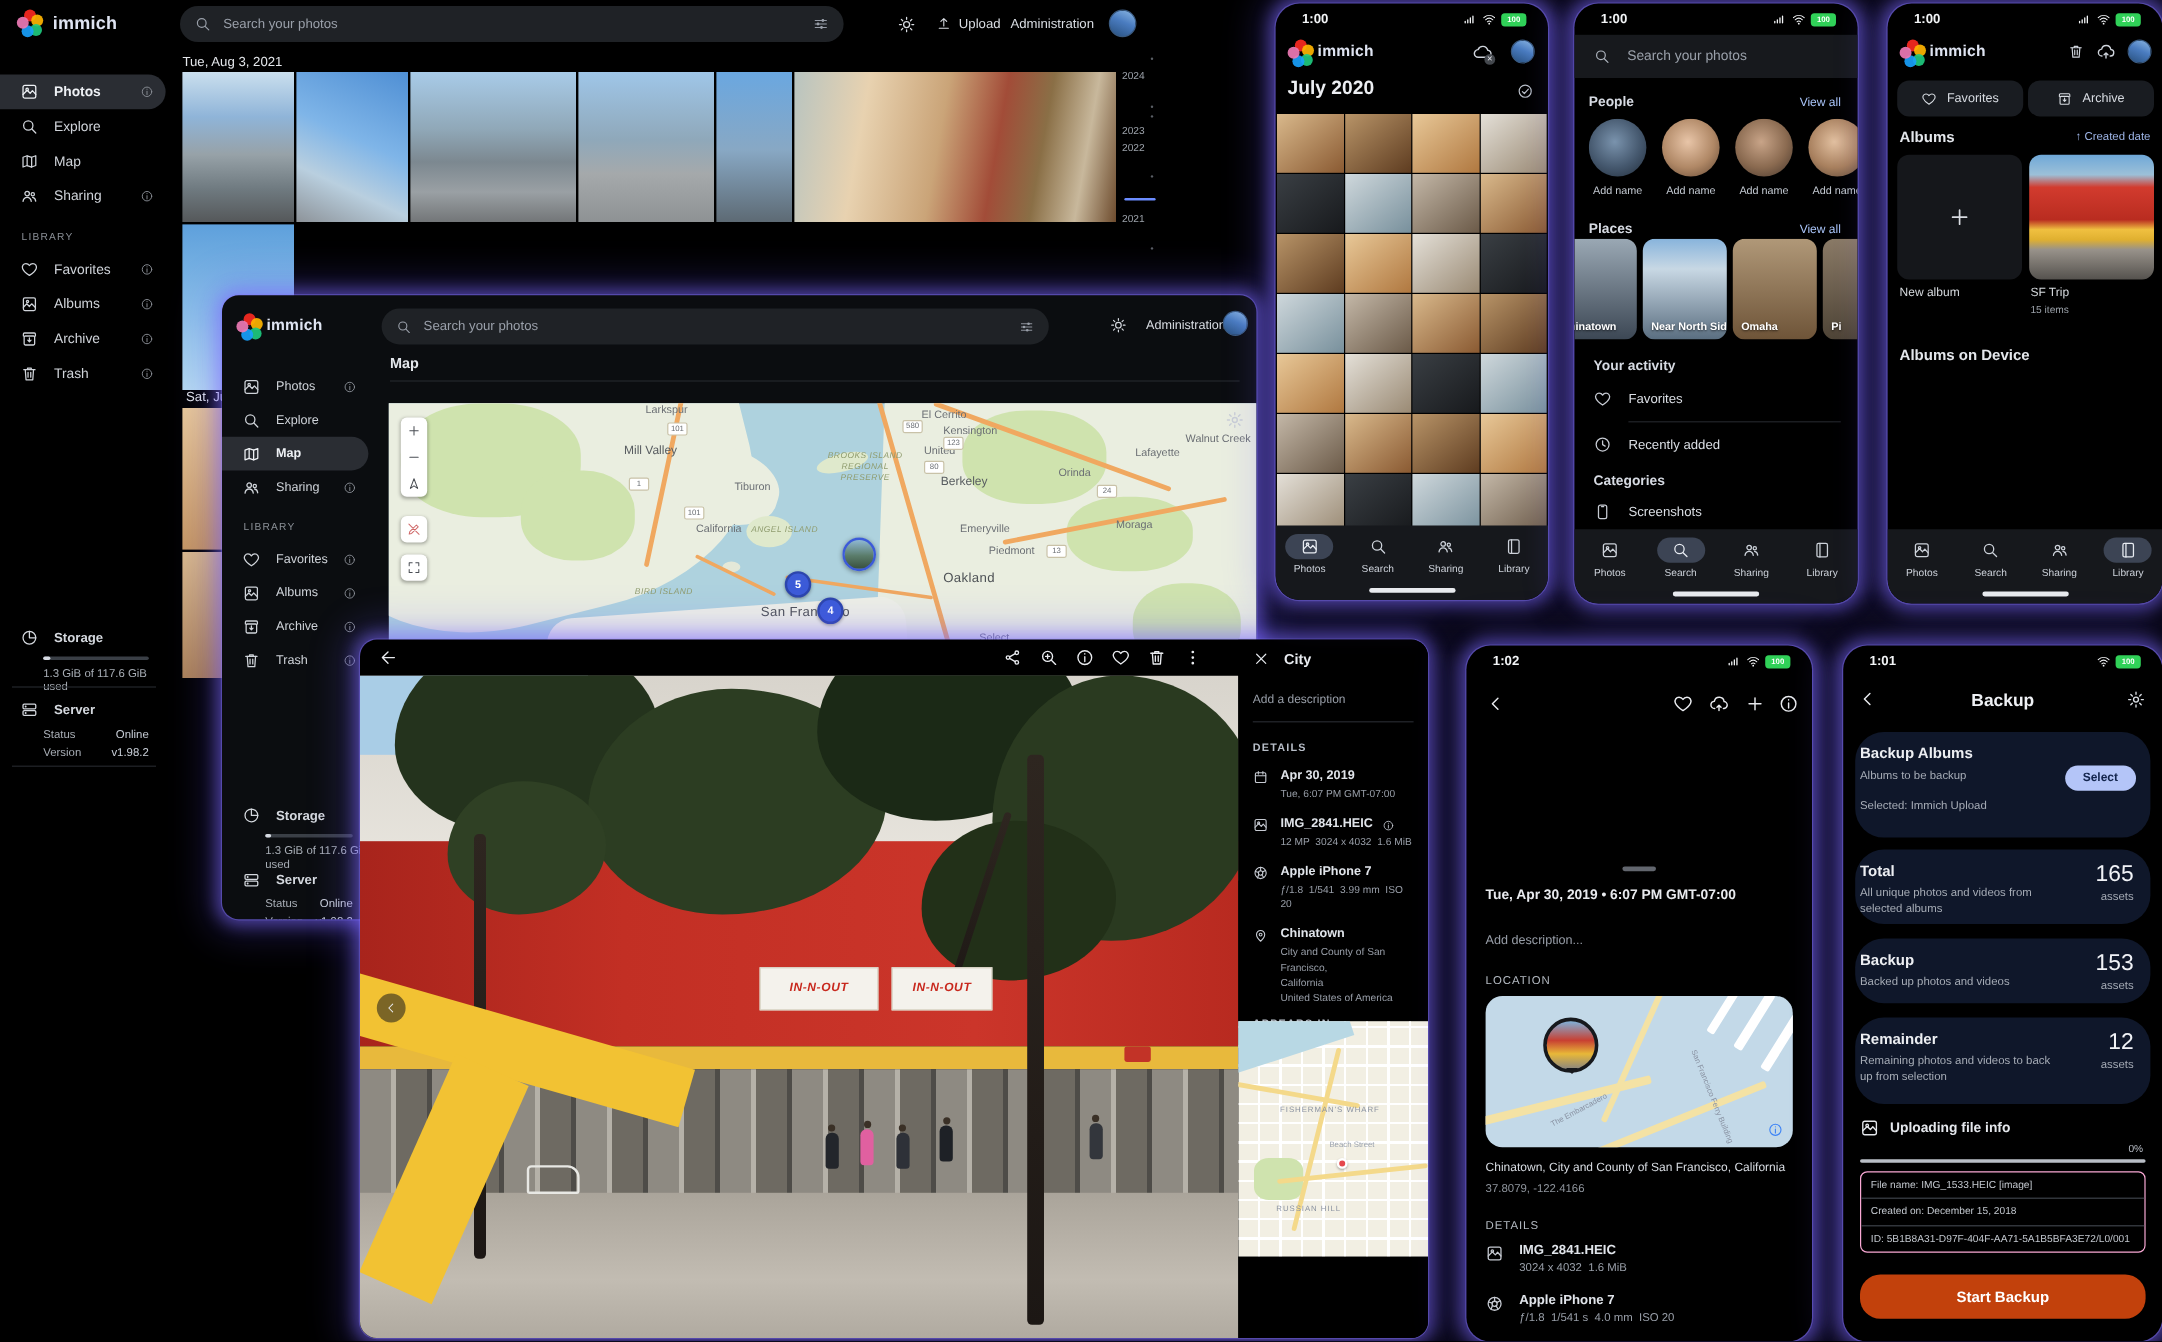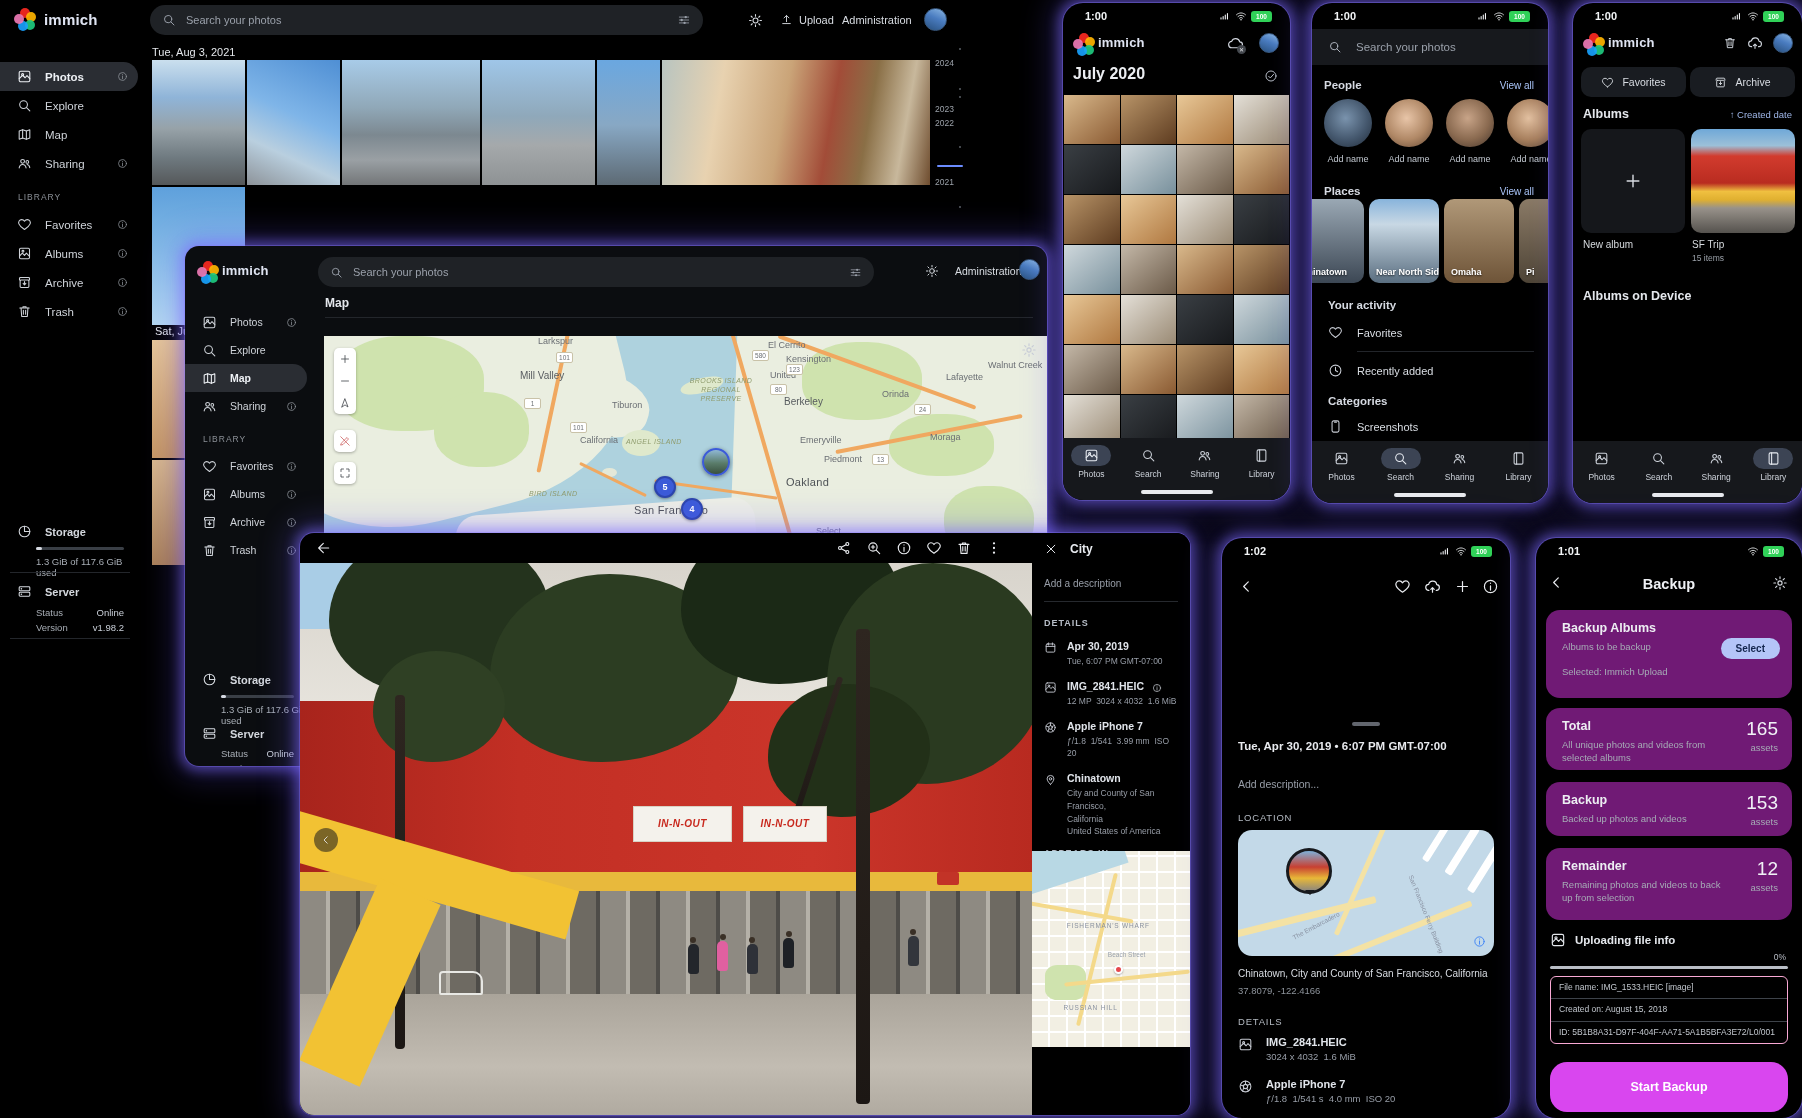--- a/index.html
+++ b/index.html
@@ -246,36 +246,36 @@
   #p4-details{position:absolute;left:16px;top:478px;font-size:9.5px;letter-spacing:.8px;color:#b4bac2}
   .p4row{position:absolute;left:16px;display:flex;gap:13px}
   .p4row .ic{width:15px;height:15px;color:#c6cad2;margin-top:1px}
   .p4tt{font-size:11px;color:#e0e4ea;font-weight:600}
   .p4sub{font-size:9.5px;color:#989ea8;margin-top:3px;white-space:pre-wrap}
 
   #phone5{left:1536px;top:538px;width:266px;height:580px}
   #p5-back{position:absolute;left:12px;top:36px;width:17px;height:17px;color:#e8eaee}
   #p5-title{position:absolute;left:0;top:38px;width:100%;text-align:center;font-size:14.5px;font-weight:700;color:#eef0f4}
   #p5-gear{position:absolute;right:14px;top:37px;width:16px;height:16px;color:#d8dce2}
-  .p5card{position:absolute;left:10px;width:246px;background:#701a75;border-radius:14px;padding:11px 16px}
+  .p5card{position:absolute;left:10px;width:246px;background:#0f172a;border-radius:24px;padding:11px 4px}
   .p5h{font-size:12.5px;font-weight:700;color:#eceef2}
   .p5sub{font-size:9.5px;color:#a6acb6;margin-top:6px}
   .selbtn{position:absolute;right:12px;top:28px;background:#b4c5f8;color:#13254d;font-size:10px;font-weight:700;border-radius:14px;padding:5px 15px}
   .statnum{position:absolute;right:14px;top:10px;font-size:19px;font-weight:400;color:#f0f2f6}
   .statunit{position:absolute;right:14px;top:34px;font-size:9.5px;color:#a6acb6}
   .p5desc{font-size:9.5px;color:#a6acb6;margin-top:5px;width:160px;line-height:1.4}
   #p5-uprow{position:absolute;left:14px;top:394px;display:flex;align-items:center;gap:9px;color:#e4e7ec}
   #p5-uprow .ic{width:16px;height:16px}
   #p5-uprow span{font-size:11.5px;font-weight:700}
   #p5-pct{position:absolute;right:16px;top:414px;font-size:8.5px;color:#b8bdc6}
   #p5-track{position:absolute;left:14px;top:428px;width:238px;height:3px;background:#b9bec6;border-radius:2px}
   #p5-box{position:absolute;left:14px;top:438px;width:238px;border:1px solid #f9a8d4;border-radius:6px;overflow:hidden}
   .frow{padding:5px 8px;font-size:8.5px;color:#c2c7ce;border-bottom:1px solid #3e434a;line-height:1.35}
   .frow:last-child{border-bottom:none}
-  #p5-start{position:absolute;left:14px;top:524px;width:238px;height:50px;border-radius:17px;background:#d946ef;color:#fff;font-size:12.5px;font-weight:700;display:flex;align-items:center;justify-content:center}
+  #p5-start{position:absolute;left:14px;top:524px;width:238px;height:37px;border-radius:17px;background:#c2410c;color:#fff;font-size:12.5px;font-weight:700;display:flex;align-items:center;justify-content:center}
 </style>
 </head>
 <body>
 
 <div id="stage">
 
   <section class="abs" id="win-a">
     <div class="abs" id="wa-logo">
       <span class="petals">
           <i class="q1"></i>
@@ -1552,19 +1552,19 @@
             <circle cx="9" cy="8.8" r="1.6"></circle>
             <path d="M3.5 15.5L9 10l4 4 3-3.5 4.5 5"></path>
           </svg>
         </i>
       <span>Uploading file info</span>
     </div>
     <div id="p5-pct">0%</div>
     <div id="p5-track"></div>
     <div id="p5-box">
         <div class="frow">File name: IMG_1533.HEIC [image]</div>
-        <div class="frow">Created on: August 15, 2018</div>
+        <div class="frow">Created on: December 15, 2018</div>
         <div class="frow">ID: 5B1B8A31-D97F-404F-AA71-5A1B5BFA3E72/L0/001</div>
       </div>
     <div id="p5-start">Start Backup</div>
   </section>
 
 </div>
 
 </body></html>

